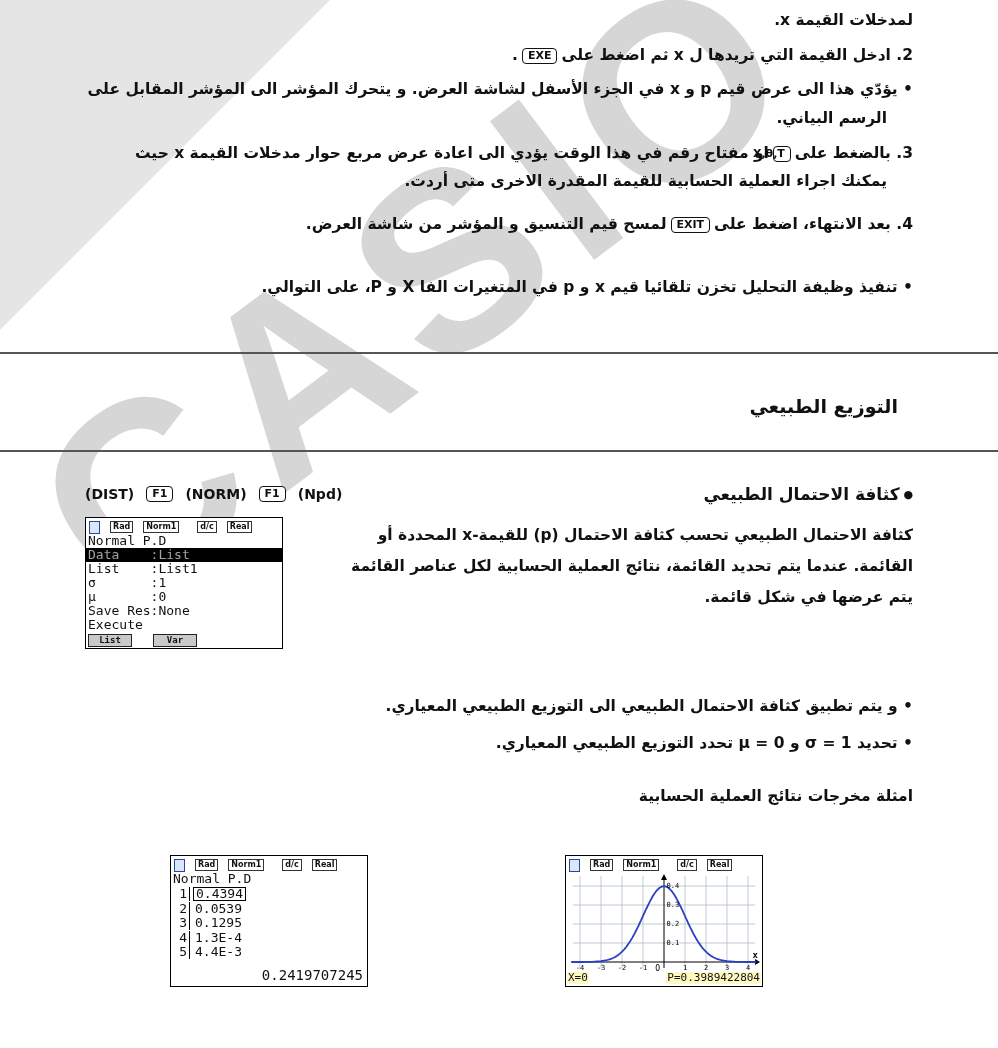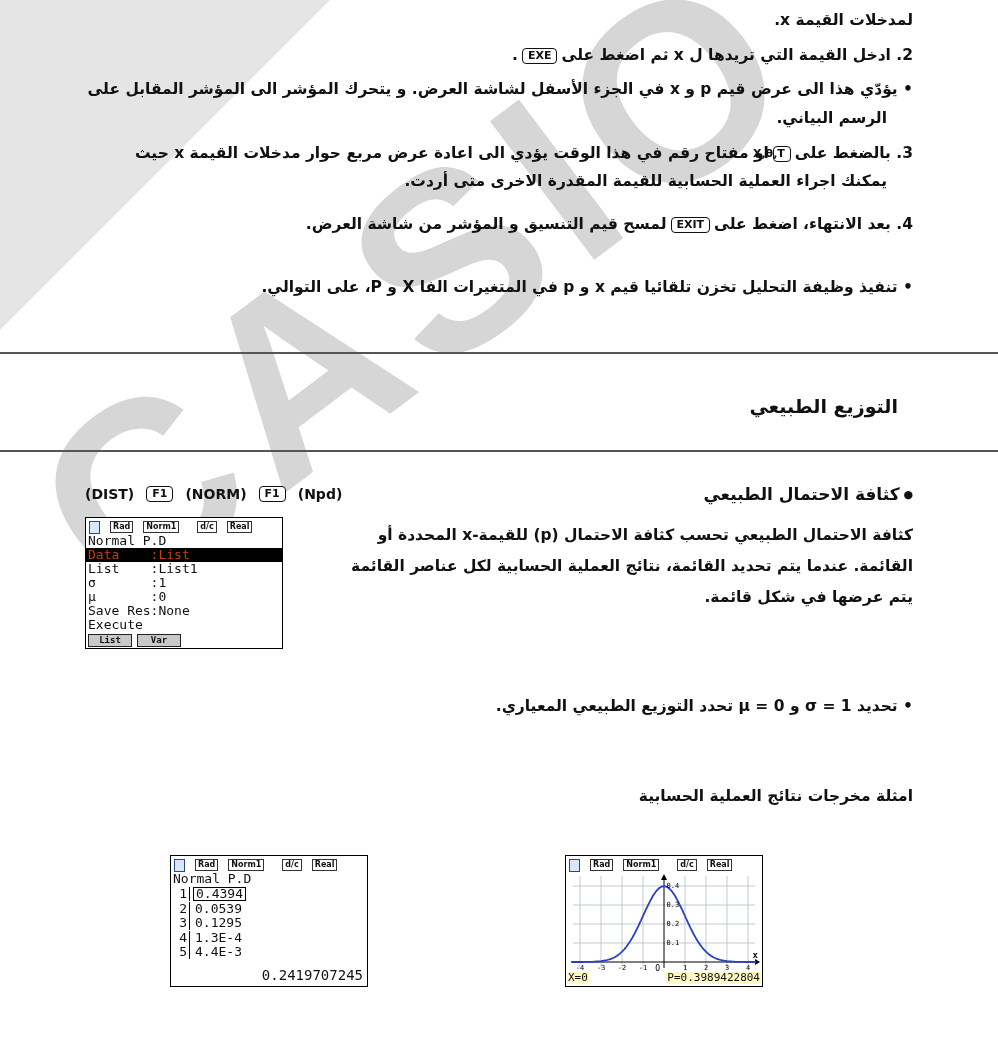--- a/index.html
+++ b/index.html
@@ -66,22 +66,22 @@
   .s1{top:517px;left:85px;}
   .s2{top:855px;left:170px;}
   .s3{top:855px;left:565px;}
   .calc-status{height:14px;display:flex;align-items:center;gap:10px;padding:2px 3px 0 3px;}
   .file-icon{width:9px;height:11px;border:1px solid #234a9a;background:#dce6fa;flex:0 0 auto;}
   .badge{font-size:8px;line-height:10px;border:1px solid #333;padding:0 2px;font-weight:bold;
     font-family:"DejaVu Sans",sans-serif;}
   .badge.gap{margin-left:8px;}
   .calc-line{font-family:"DejaVu Sans Mono",monospace;font-size:13px;line-height:14px;
     white-space:pre;padding-left:2px;}
-  .calc-line.sel{background:#000;color:#c2410c;}
-  .softkeys{display:flex;gap:5px;padding:2px 0 0 2px;}
+  .calc-line.sel{background:#000;color:#a3a3a3;}
+  .softkeys{display:flex;gap:21px;padding:2px 0 0 2px;}
   .softkey{width:42px;height:11px;background:#c9c9c9;border:1px solid #222;
     font-family:"DejaVu Sans Mono",monospace;font-size:9px;line-height:11px;
     text-align:center;font-weight:bold;}
   
   .listtable{margin-top:1px;}
   .listrow{display:flex;align-items:center;height:14.5px;
     font-family:"DejaVu Sans Mono",monospace;font-size:13px;line-height:14px;}
   .rownum{width:16px;text-align:right;padding-right:2px;border-right:1.2px solid #000;flex:0 0 auto;}
   .rowval{margin-left:3px;padding:0 2px;}
   .rowval.boxed{border:1.2px solid #000;line-height:12px;}
@@ -142,20 +142,21 @@
   <div class="calc-line">Execute</div>
   <div class="softkeys">
     <div class="softkey">List</div>
     <div class="softkey">Var</div>
   </div>
 </div>
 
 <p class="layer npd-body">كثافة الاحتمال الطبيعي تحسب كثافة الاحتمال (p) للقيمة-x المحددة أو القائمة. عندما يتم تحديد القائمة، نتائج العملية الحسابية لكل عناصر القائمة يتم عرضها في شكل قائمة.</p>
 
 <div class="layer npd-bullets ar">
+  <p class="hang bullet">و يتم تطبيق كثافة الاحتمال الطبيعي الى التوزيع الطبيعي المعياري.</p>
   <p class="hang bullet">تحديد σ = 1 و μ = 0 تحدد التوزيع الطبيعي المعياري.</p>
 </div>
 
 <p class="layer examples ar">امثلة مخرجات نتائج العملية الحسابية</p>
 
 <div class="calc s2">
   <div class="calc-status">
     <span class="file-icon"></span>
     <span class="badge">Rad</span>
     <span class="badge">Norm1</span>

